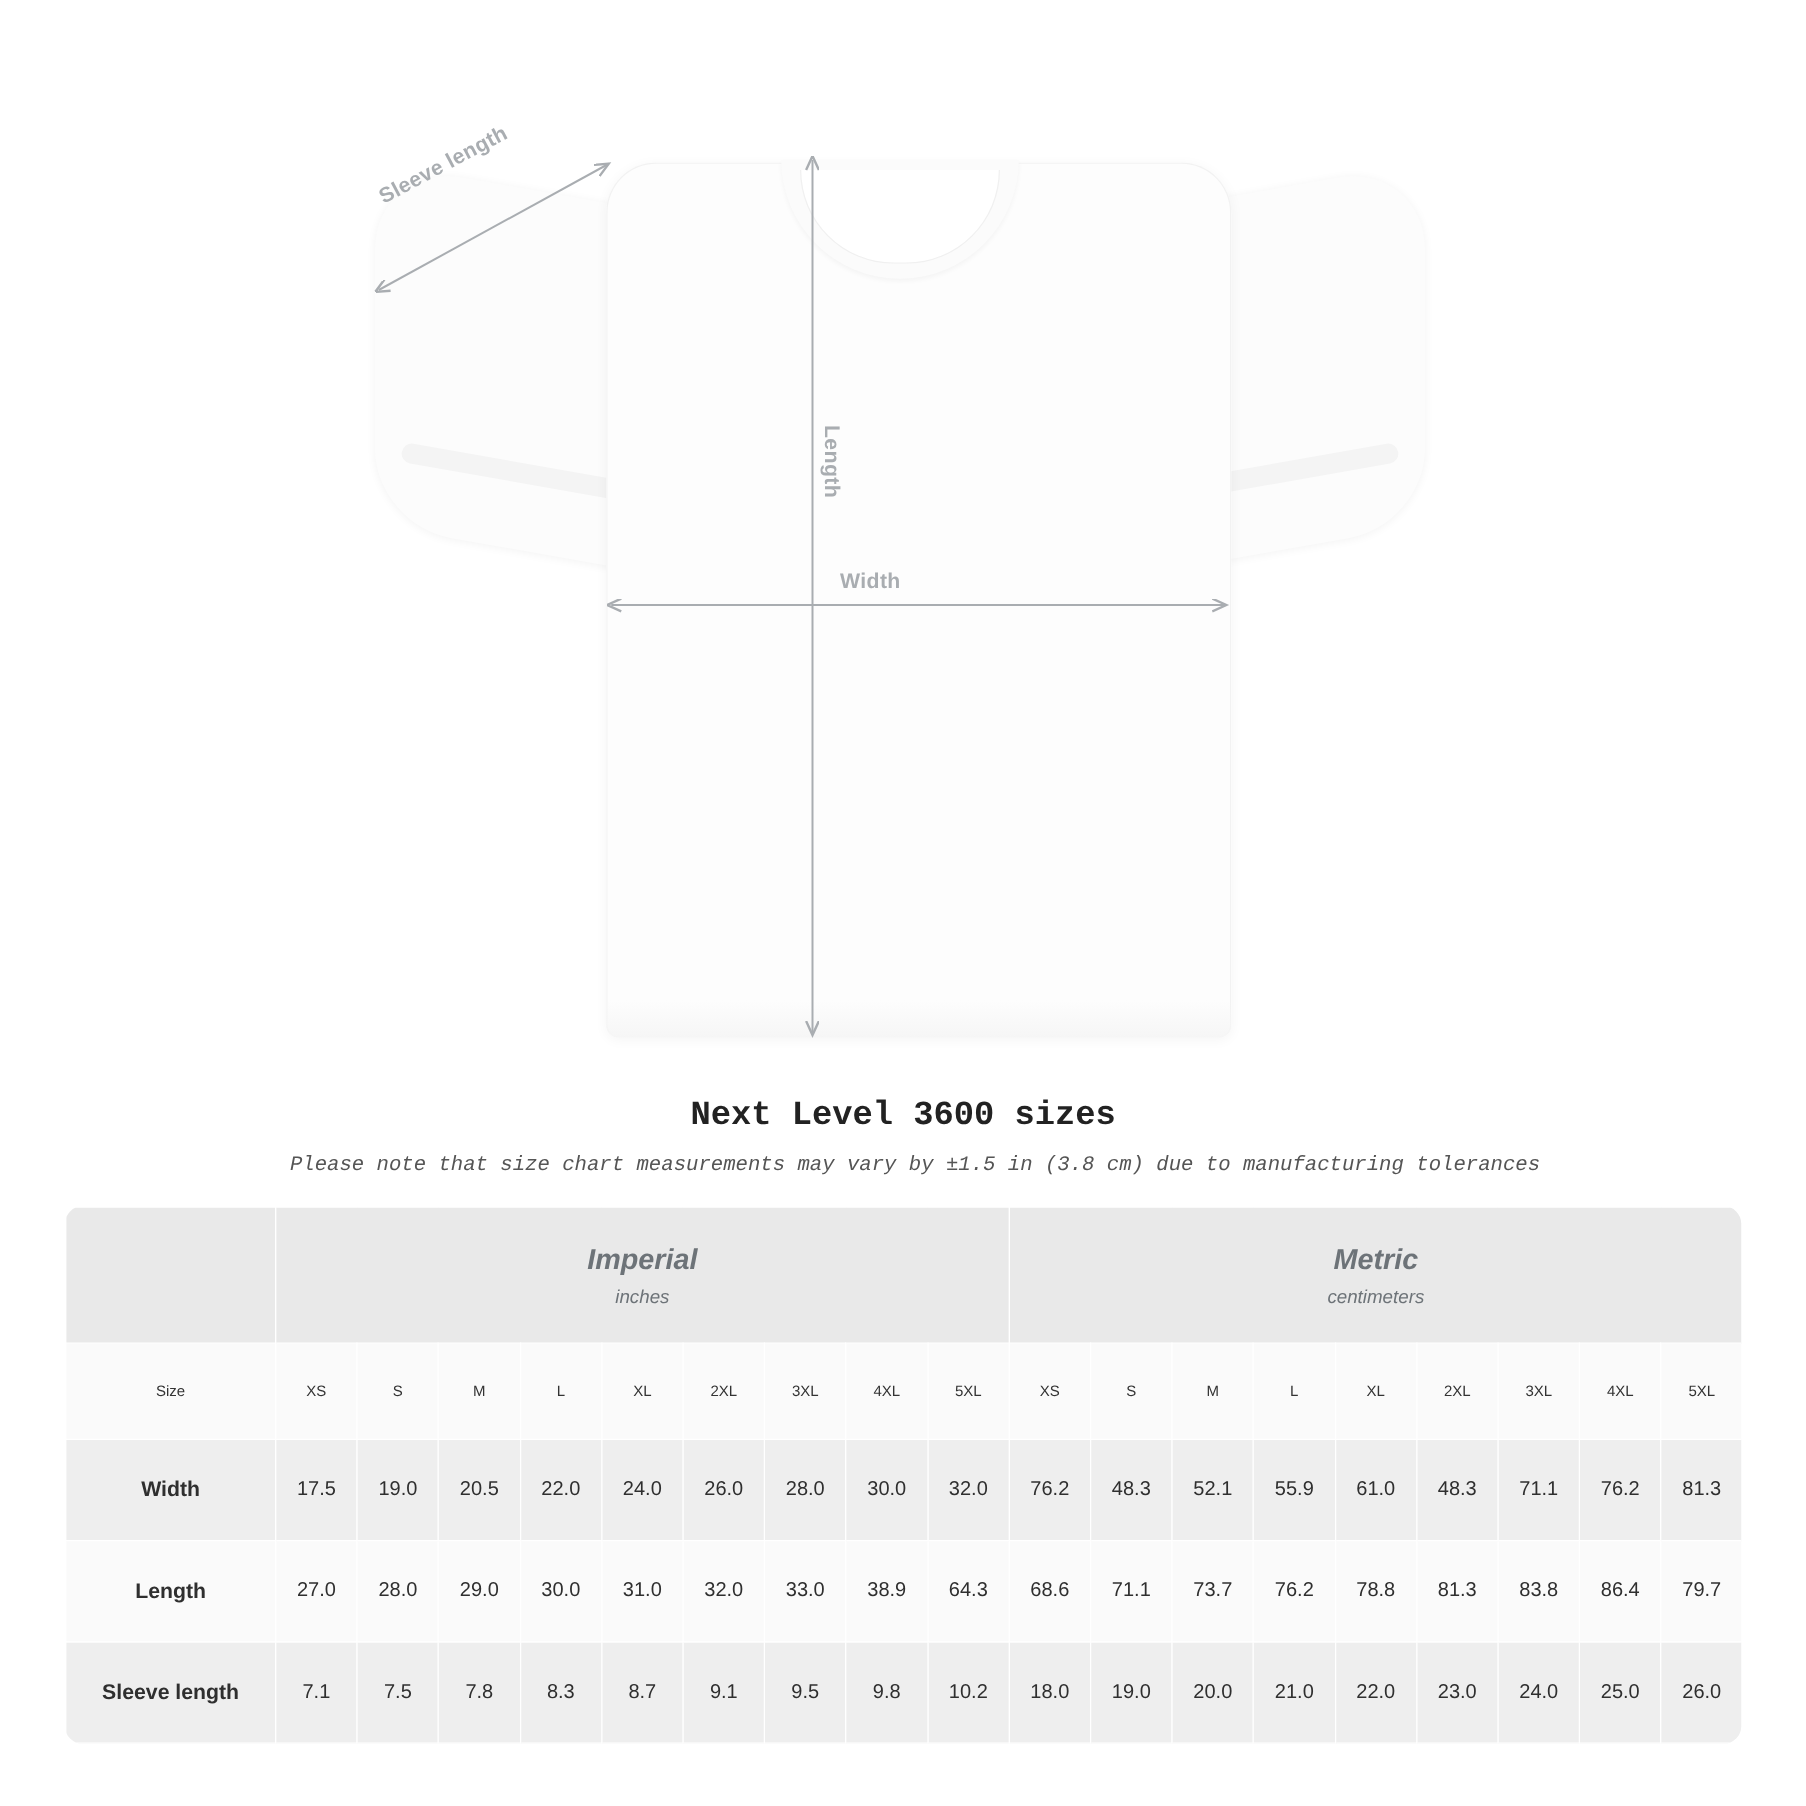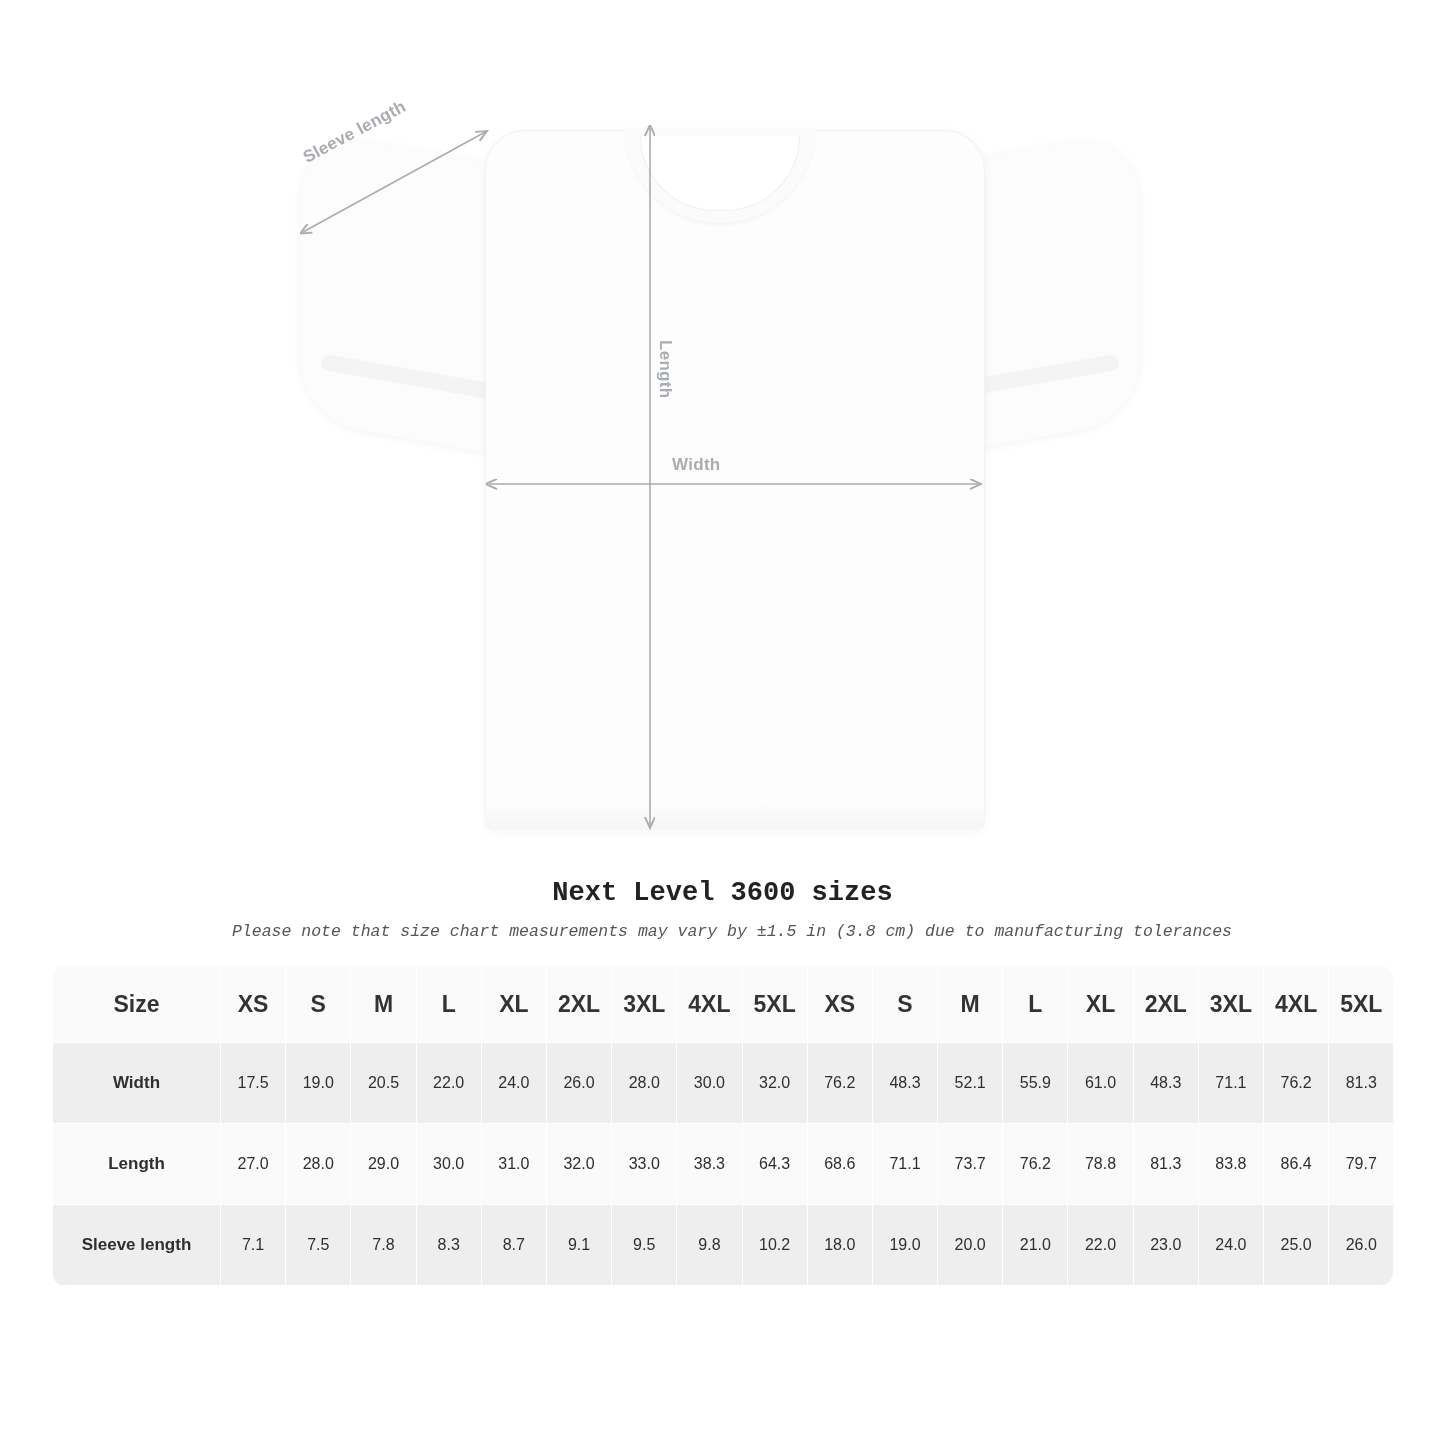--- a/index.html
+++ b/index.html
@@ -191,22 +191,22 @@
     display: block;
     color: #6d7378;
   }
   .corner-cell {
     background: #e9e9e9;
   }
 
   tr.head-row td, tr.head-row th {
     background: #fafafa;
     height: 74px;
-    font-weight: bold;
-    font-size: 23px;
+    font-weight: normal;
+    font-size: 12px;
     color: #333;
   }
   tr.row-alt td {
     background: #eeeeee;
   }
   tr.row-plain td {
     background: #fafafa;
   }
   tbody td {
     height: 78px;
@@ -262,20 +262,31 @@
   <p class="chart-note">Please note that size chart measurements may vary by ±1.5 in (3.8 cm) due to manufacturing tolerances</p>
 </div>
 
 <div class="table-wrap">
   <table class="size-table">
     <colgroup>
       <col style="width:168px">
       <col span="18" style="width:65.2px">
     </colgroup>
     <thead>
+      <tr>
+        <td class="corner-cell"></td>
+        <td class="unit-head" colspan="9">
+          <span class="unit-name">Imperial</span>
+          <span class="unit-sub">inches</span>
+        </td>
+        <td class="unit-head" colspan="9">
+          <span class="unit-name">Metric</span>
+          <span class="unit-sub">centimeters</span>
+        </td>
+      </tr>
       <tr class="head-row">
         <td class="first-col">Size</td>
         <th class="datacol">XS</th>
         <th class="datacol">S</th>
         <th class="datacol">M</th>
         <th class="datacol">L</th>
         <th class="datacol">XL</th>
         <th class="datacol">2XL</th>
         <th class="datacol">3XL</th>
         <th class="datacol">4XL</th>
@@ -315,21 +326,21 @@
       </tr>
       <tr class="row-plain">
         <td class="rowlabel first-col">Length</td>
         <td class="datacol">27.0</td>
         <td class="datacol">28.0</td>
         <td class="datacol">29.0</td>
         <td class="datacol">30.0</td>
         <td class="datacol">31.0</td>
         <td class="datacol">32.0</td>
         <td class="datacol">33.0</td>
-        <td class="datacol">38.3</td>
+        <td class="datacol">38.9</td>
         <td class="datacol">64.3</td>
         <td class="datacol">68.6</td>
         <td class="datacol">71.1</td>
         <td class="datacol">73.7</td>
         <td class="datacol">76.2</td>
         <td class="datacol">78.8</td>
         <td class="datacol">81.3</td>
         <td class="datacol">83.8</td>
         <td class="datacol">86.4</td>
         <td class="datacol">79.7</td>

